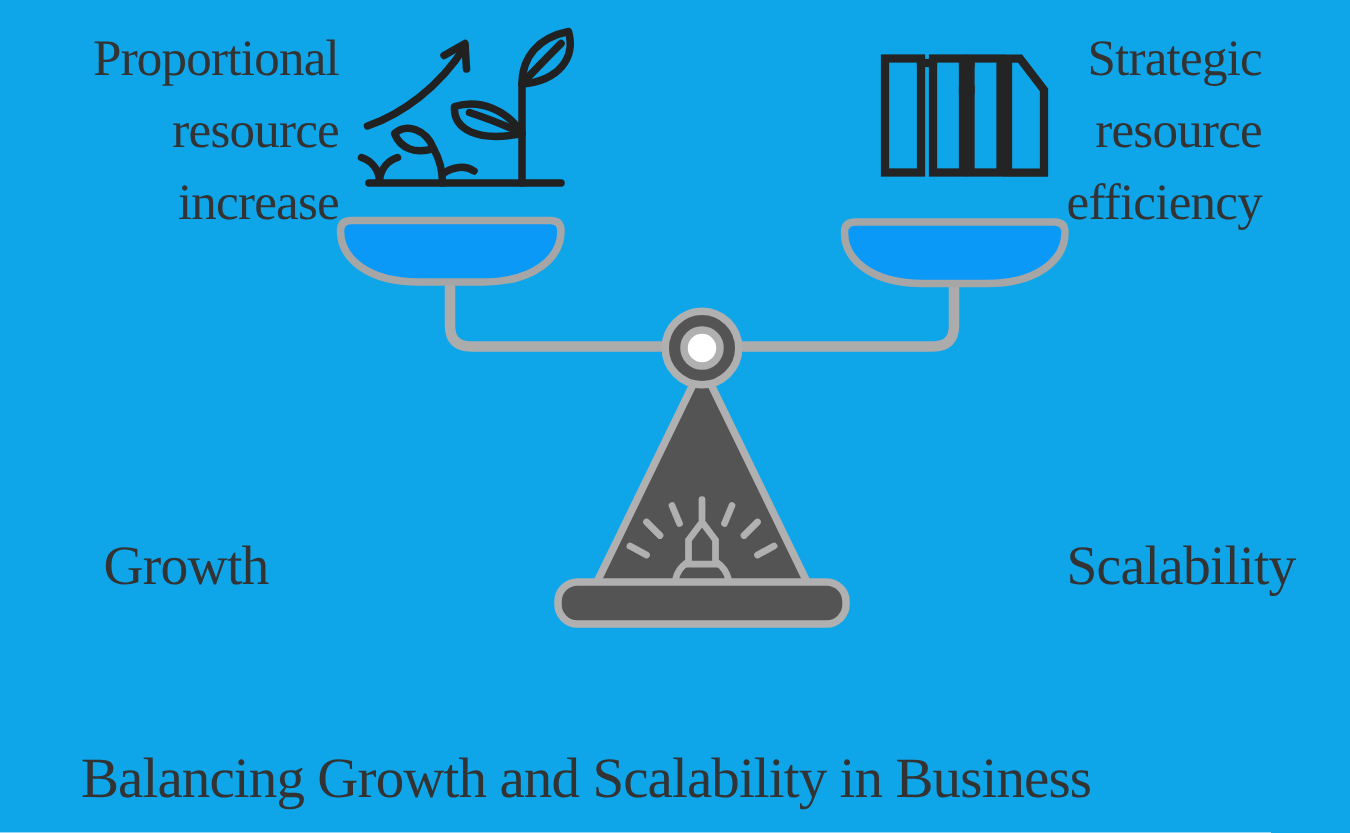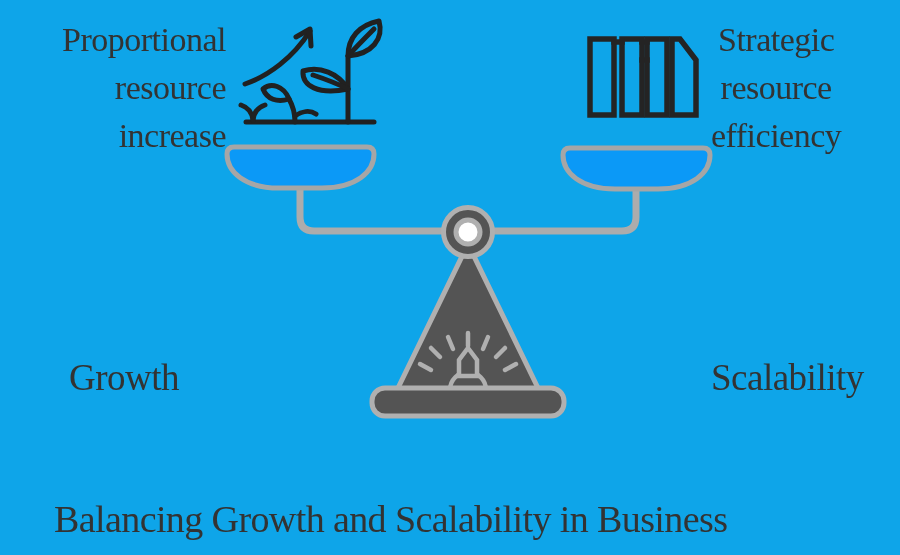--- a/index.html
+++ b/index.html
@@ -6,21 +6,21 @@
   .canvas{
     position:relative;width:900px;height:555px;background:#0ea5e9;overflow:hidden;
     font-family:Liberation Serif, serif;color:#333333;
   }
   .scale-art{position:absolute;left:0;top:0;width:900px;height:555px;}
   .caption{
     position:absolute;top:16px;font-size:34px;line-height:48px;
     letter-spacing:-0.5px;white-space:pre-line;color:#333333;
   }
   .caption-left{left:0;width:226px;text-align:right;}
-  .caption-right{left:711px;text-align:center;}
+  .caption-right{left:711px;text-align:right;}
   .side-label{position:absolute;top:356px;font-size:37px;letter-spacing:-0.5px;color:#333333;}
   .label-growth{left:69px;}
   .label-scalability{left:711px;}
   .title{
     position:absolute;top:497px;left:54px;right:0;
     font-size:38px;letter-spacing:-0.6px;color:#333333;
   }
 </style>
 </head>
 <body>

